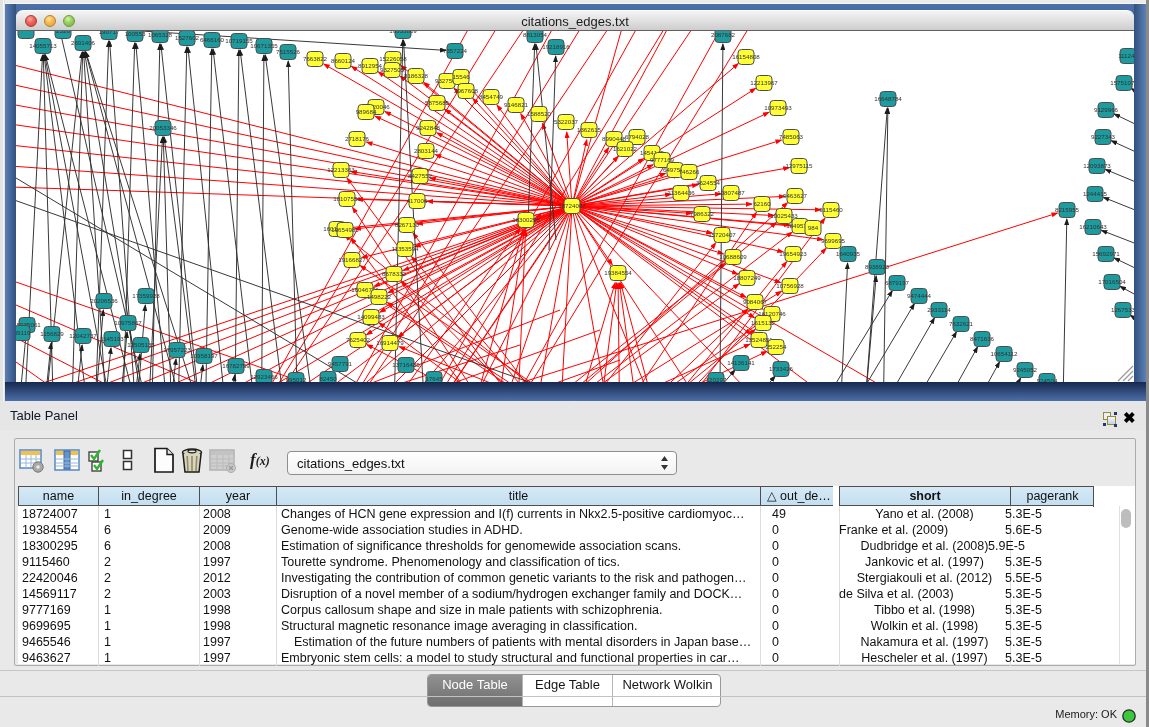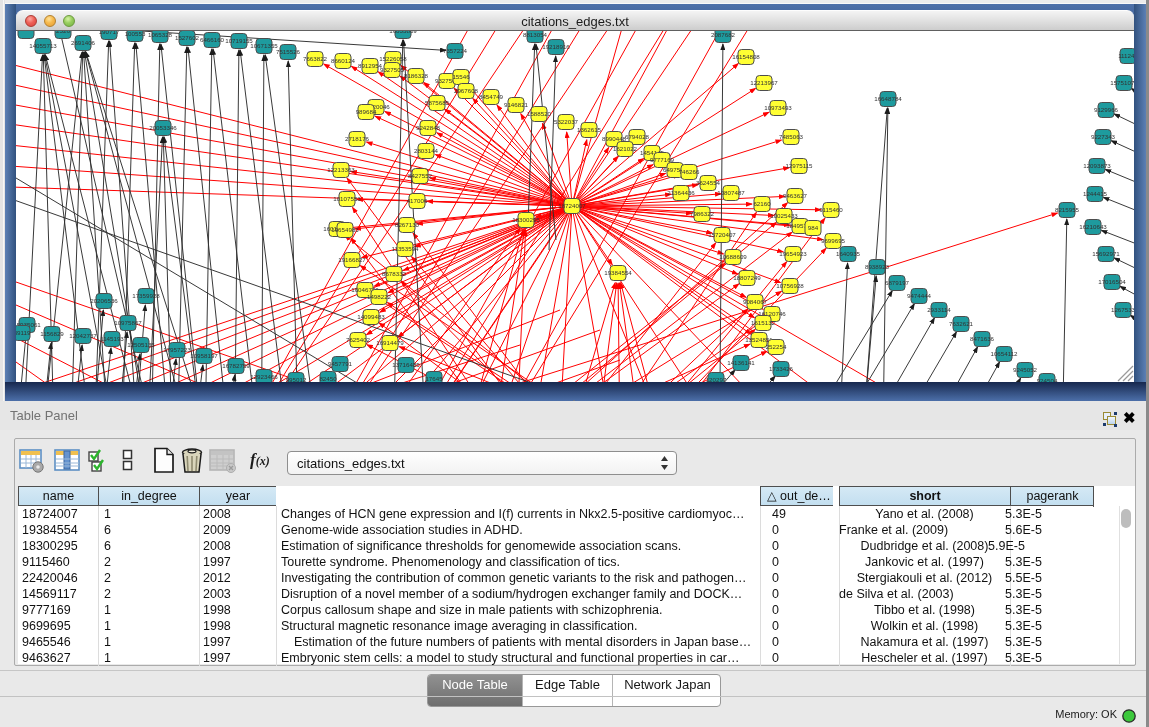--- a/index.html
+++ b/index.html
@@ -2,21 +2,21 @@
 <html><head><meta charset="utf-8"><style>
 *{margin:0;padding:0;box-sizing:border-box}
 body{width:1149px;height:727px;overflow:hidden;font-family:"Liberation Sans",sans-serif;background:#e9e9e9;position:relative}
 #frame{position:absolute;left:5px;top:4px;width:1141px;height:397px}
 .abs{position:absolute}
 #titlebar{position:absolute;left:16px;top:10px;width:1118px;height:21px;background:linear-gradient(#f4f4f4,#e3e3e3 45%,#cdcdcd);border-bottom:1px solid #606060;border-top:1px solid #fdfdfd;border-radius:7px 7px 0 0}
 #title{position:absolute;width:100%;top:3px;text-align:center;font-size:13px;color:#1c1c1c}
 .tl{position:absolute;top:4px;width:12px;height:12px;border-radius:50%}
 #canvas{position:absolute;left:16px;top:31px;width:1118px;height:351px;background:#fff;overflow:hidden}
 #tphead{position:absolute;left:0;top:401px;width:1146px;height:29px;background:#e6e6e6}
-#tphead span{position:absolute;left:10px;top:7px;font-size:13px;color:#737373}
+#tphead span{position:absolute;left:10px;top:7px;font-size:13px;color:#0f172a}
 .trow{position:absolute;height:16px;font-size:12.5px;color:#111;white-space:nowrap}
 .trow span{position:absolute;top:1px}
 .hcell{position:absolute;top:0;height:20px;background:linear-gradient(#d5e9f5,#c3dff0);border:1px solid #4e4e4e;border-right:none;font-size:12.5px;color:#101010;text-align:center;line-height:19px}
 #seg{position:absolute;top:674px;left:427px;height:33px;border:1px solid #989898;border-radius:4px;background:#fff;overflow:hidden}
 .segi{position:absolute;top:0;height:100%;font-size:13px;text-align:center;line-height:20px;color:#161616}
 </style></head><body>
 
 <div class="abs" style="left:0;top:0;width:1149px;height:4px;background:#ececec;border-bottom:1px solid #f9f9f9"></div>
 <div class="abs" style="left:0;top:0;width:5px;height:401px;background:#e3e3e3"></div>
 <div class="abs" style="left:3px;top:0;width:1px;height:401px;background:#f6f6f6"></div>
@@ -620,20 +620,21 @@
       <path d="M4.5,0 L8,5 L1,5 Z" fill="#333"></path>
       <path d="M4.5,14 L8,9 L1,9 Z" fill="#333"></path>
     </svg>
 </div>
 
 <div class="abs" style="left:18px;top:486px;width:1117px;height:178px;background:#fff"></div>
 <div class="abs" style="left:0;top:486px;width:1149px;height:20px">
     <div class="hcell" style="left:18px;width:80px;">name</div>
 <div class="hcell" style="left:98px;width:101px;">in_degree</div>
 <div class="hcell" style="left:199px;width:77px;">year</div>
+<div class="hcell" style="left:276px;width:484px;">title</div>
 <div class="hcell" style="left:760px;width:79px;text-align:left;padding-left:6px;width:73px;">△ out_de…</div>
 <div class="hcell" style="left:839px;width:171px;font-weight:bold;">short</div>
 <div class="hcell" style="left:1010px;width:84px;">pagerank</div>
   </div>
 <div class="abs" style="left:1093px;top:486px;width:1px;height:21px;background:#4e4e4e"></div>
 <div style="position:absolute;left:98px;top:506px;width:1px;height:160px;background:#dcdcdc"></div>
 <div style="position:absolute;left:199px;top:506px;width:1px;height:160px;background:#dcdcdc"></div>
 <div style="position:absolute;left:276px;top:506px;width:1px;height:160px;background:#dcdcdc"></div>
 <div style="position:absolute;left:760px;top:506px;width:1px;height:160px;background:#dcdcdc"></div>
 <div style="position:absolute;left:839px;top:506px;width:1px;height:160px;background:#dcdcdc"></div>
@@ -729,20 +730,20 @@
     <span style="left:1005px">5.3E-5</span>
   </div>
 
 <div class="abs" style="left:1119px;top:506px;width:1px;height:158px;background:#e0e0e0"></div>
 <div class="abs" style="left:1121px;top:509px;width:10px;height:19px;background:#bdbdbd;border-radius:5px"></div>
 
 <div class="abs" style="left:0;top:670px;width:1146px;height:1px;background:#c6c6c6"></div>
 <div id="seg" style="width:294px">
   <div class="segi" style="left:0;width:94px;background:linear-gradient(#919191,#6e6e6e);color:#fff">Node Table</div>
   <div class="segi" style="left:94px;width:90px;border-left:1px solid #b5b5b5">Edge Table</div>
-  <div class="segi" style="left:184px;width:110px;border-left:1px solid #b5b5b5">Network Japan</div>
+  <div class="segi" style="left:184px;width:110px;border-left:1px solid #b5b5b5">Network Wolkin</div>
 </div>
 
 <div class="abs" style="left:0;top:696px;width:1146px;height:1px;background:#c2c2c2"></div>
 <div class="abs" style="left:1000px;top:708px;width:117px;text-align:right;font-size:11px;color:#1a1a1a">Memory: OK</div>
 <svg width="16" height="16" style="position:absolute;left:1121px;top:708px">
     <circle cx="8" cy="8" r="6.2" fill="#3cc83c" stroke="#2a2a2a" stroke-width="1.3"></circle>
   </svg>
 
 </body></html>

